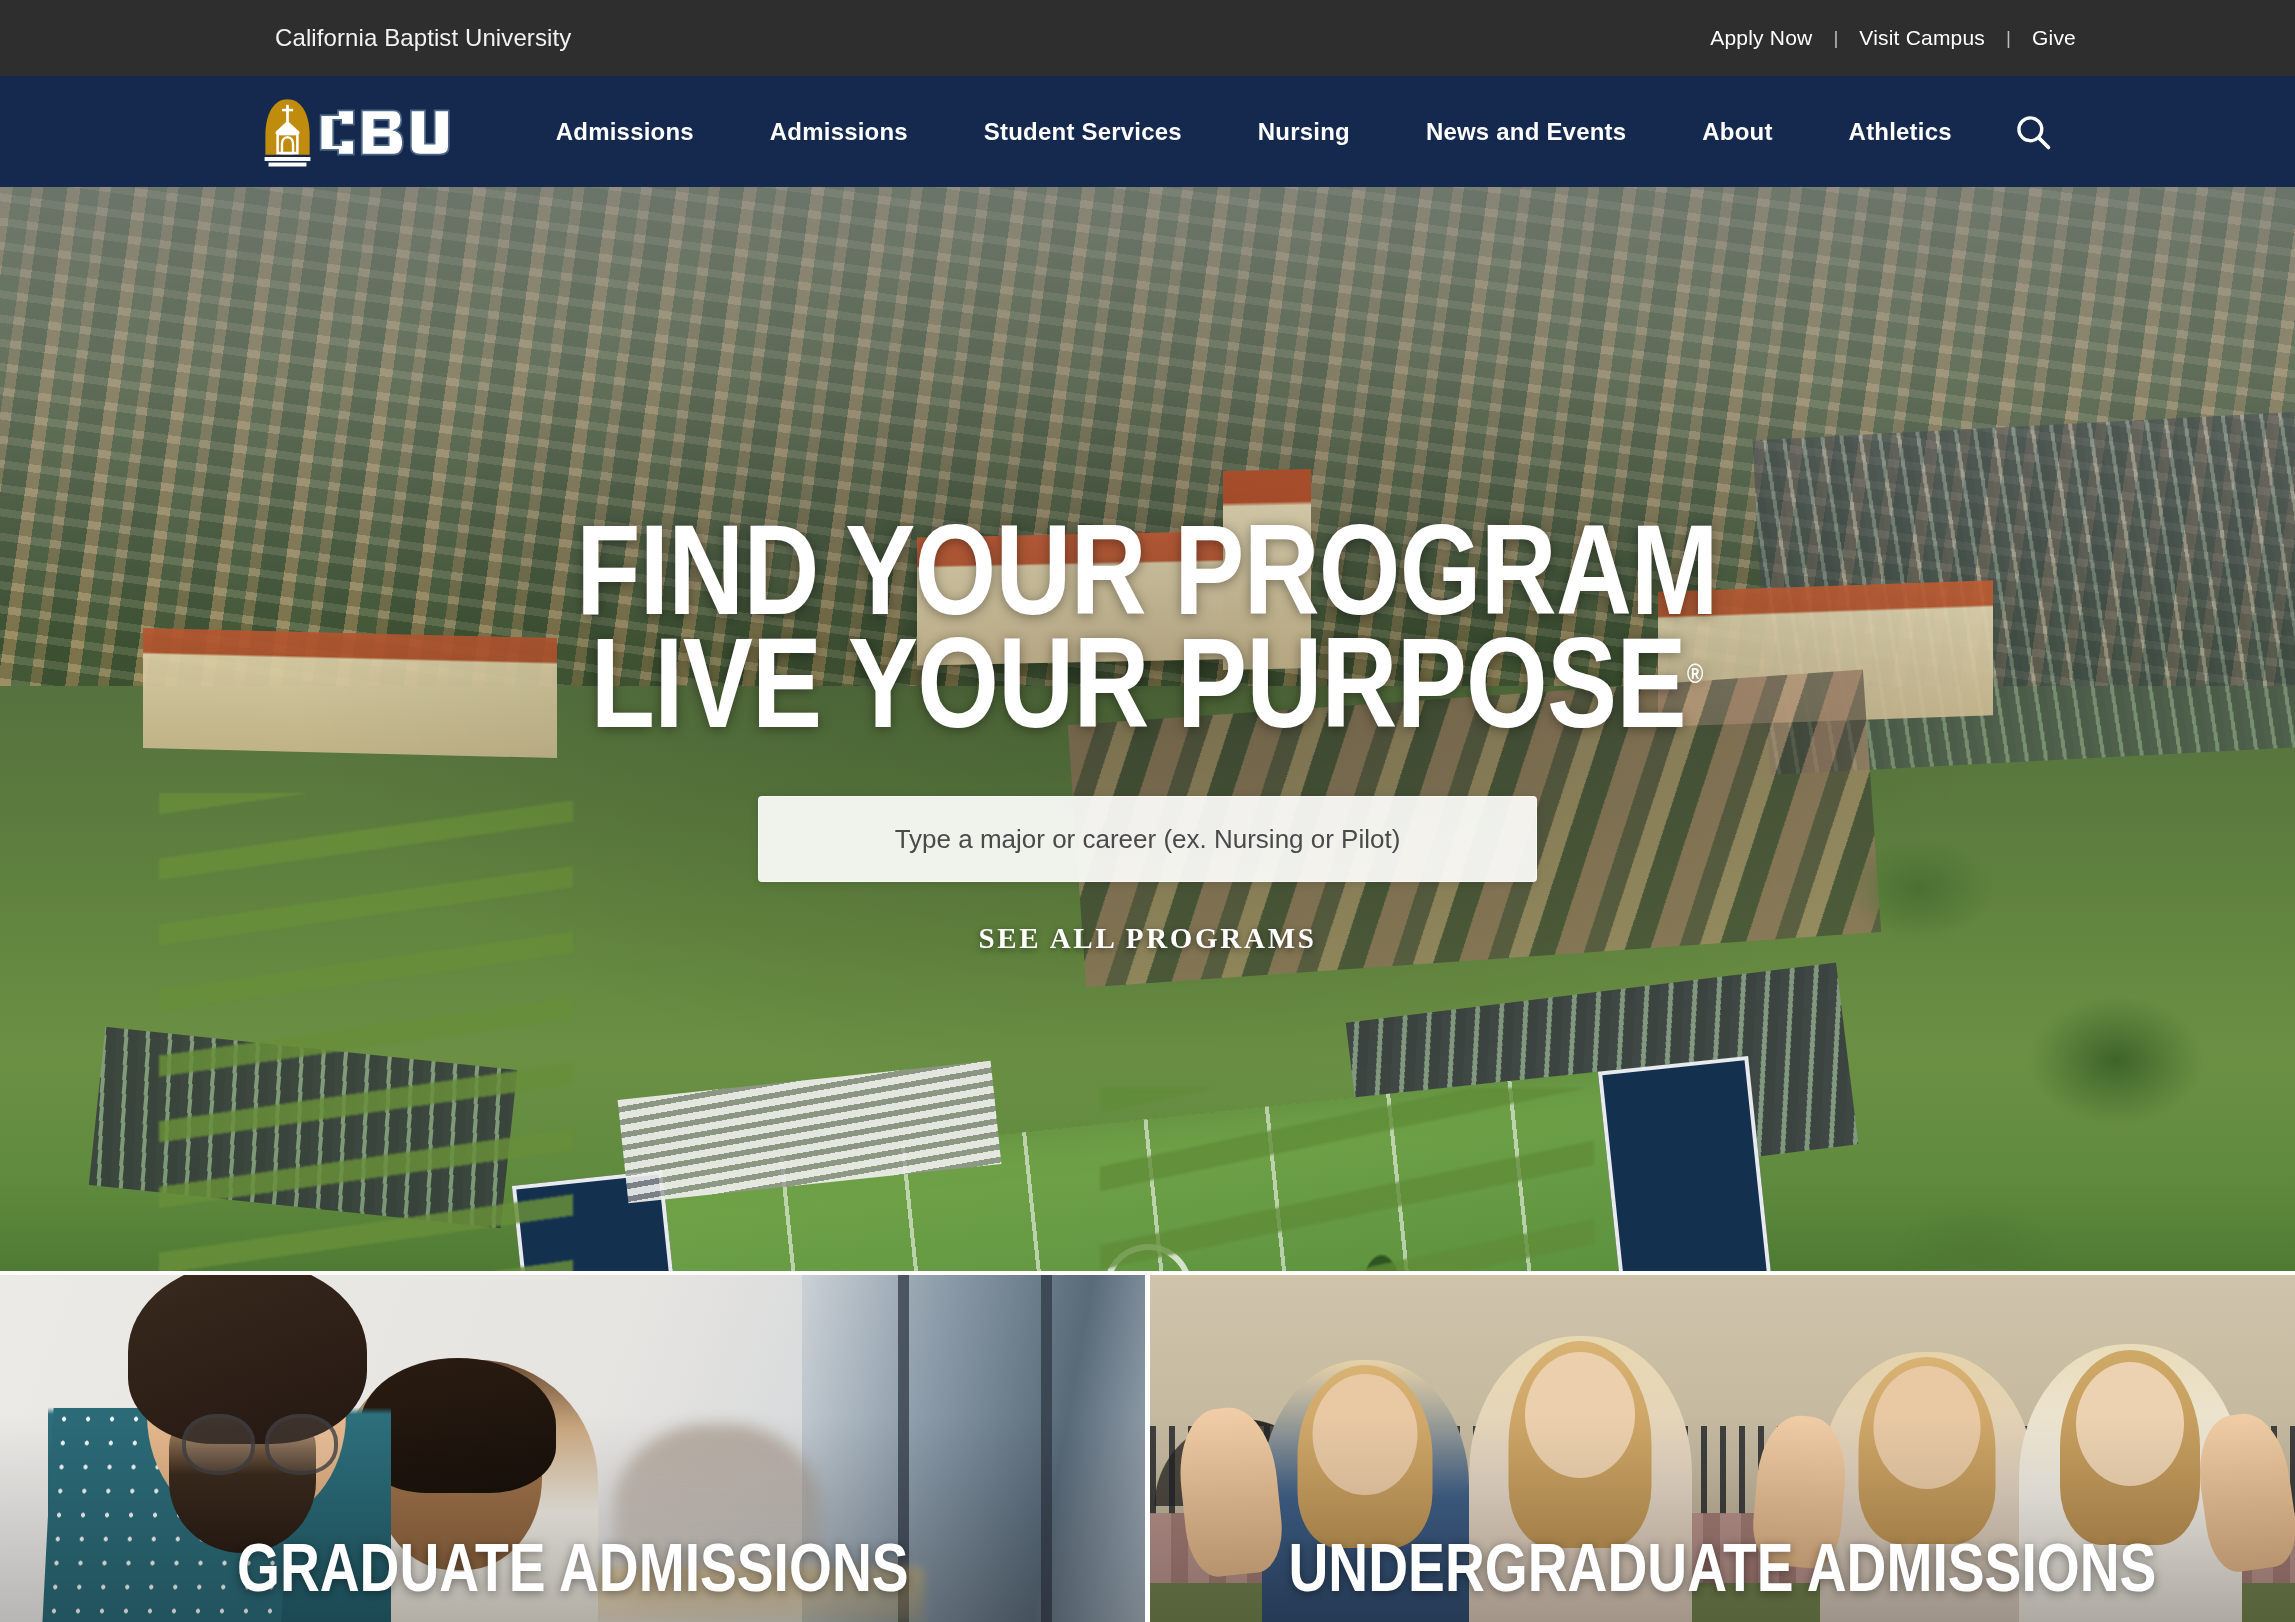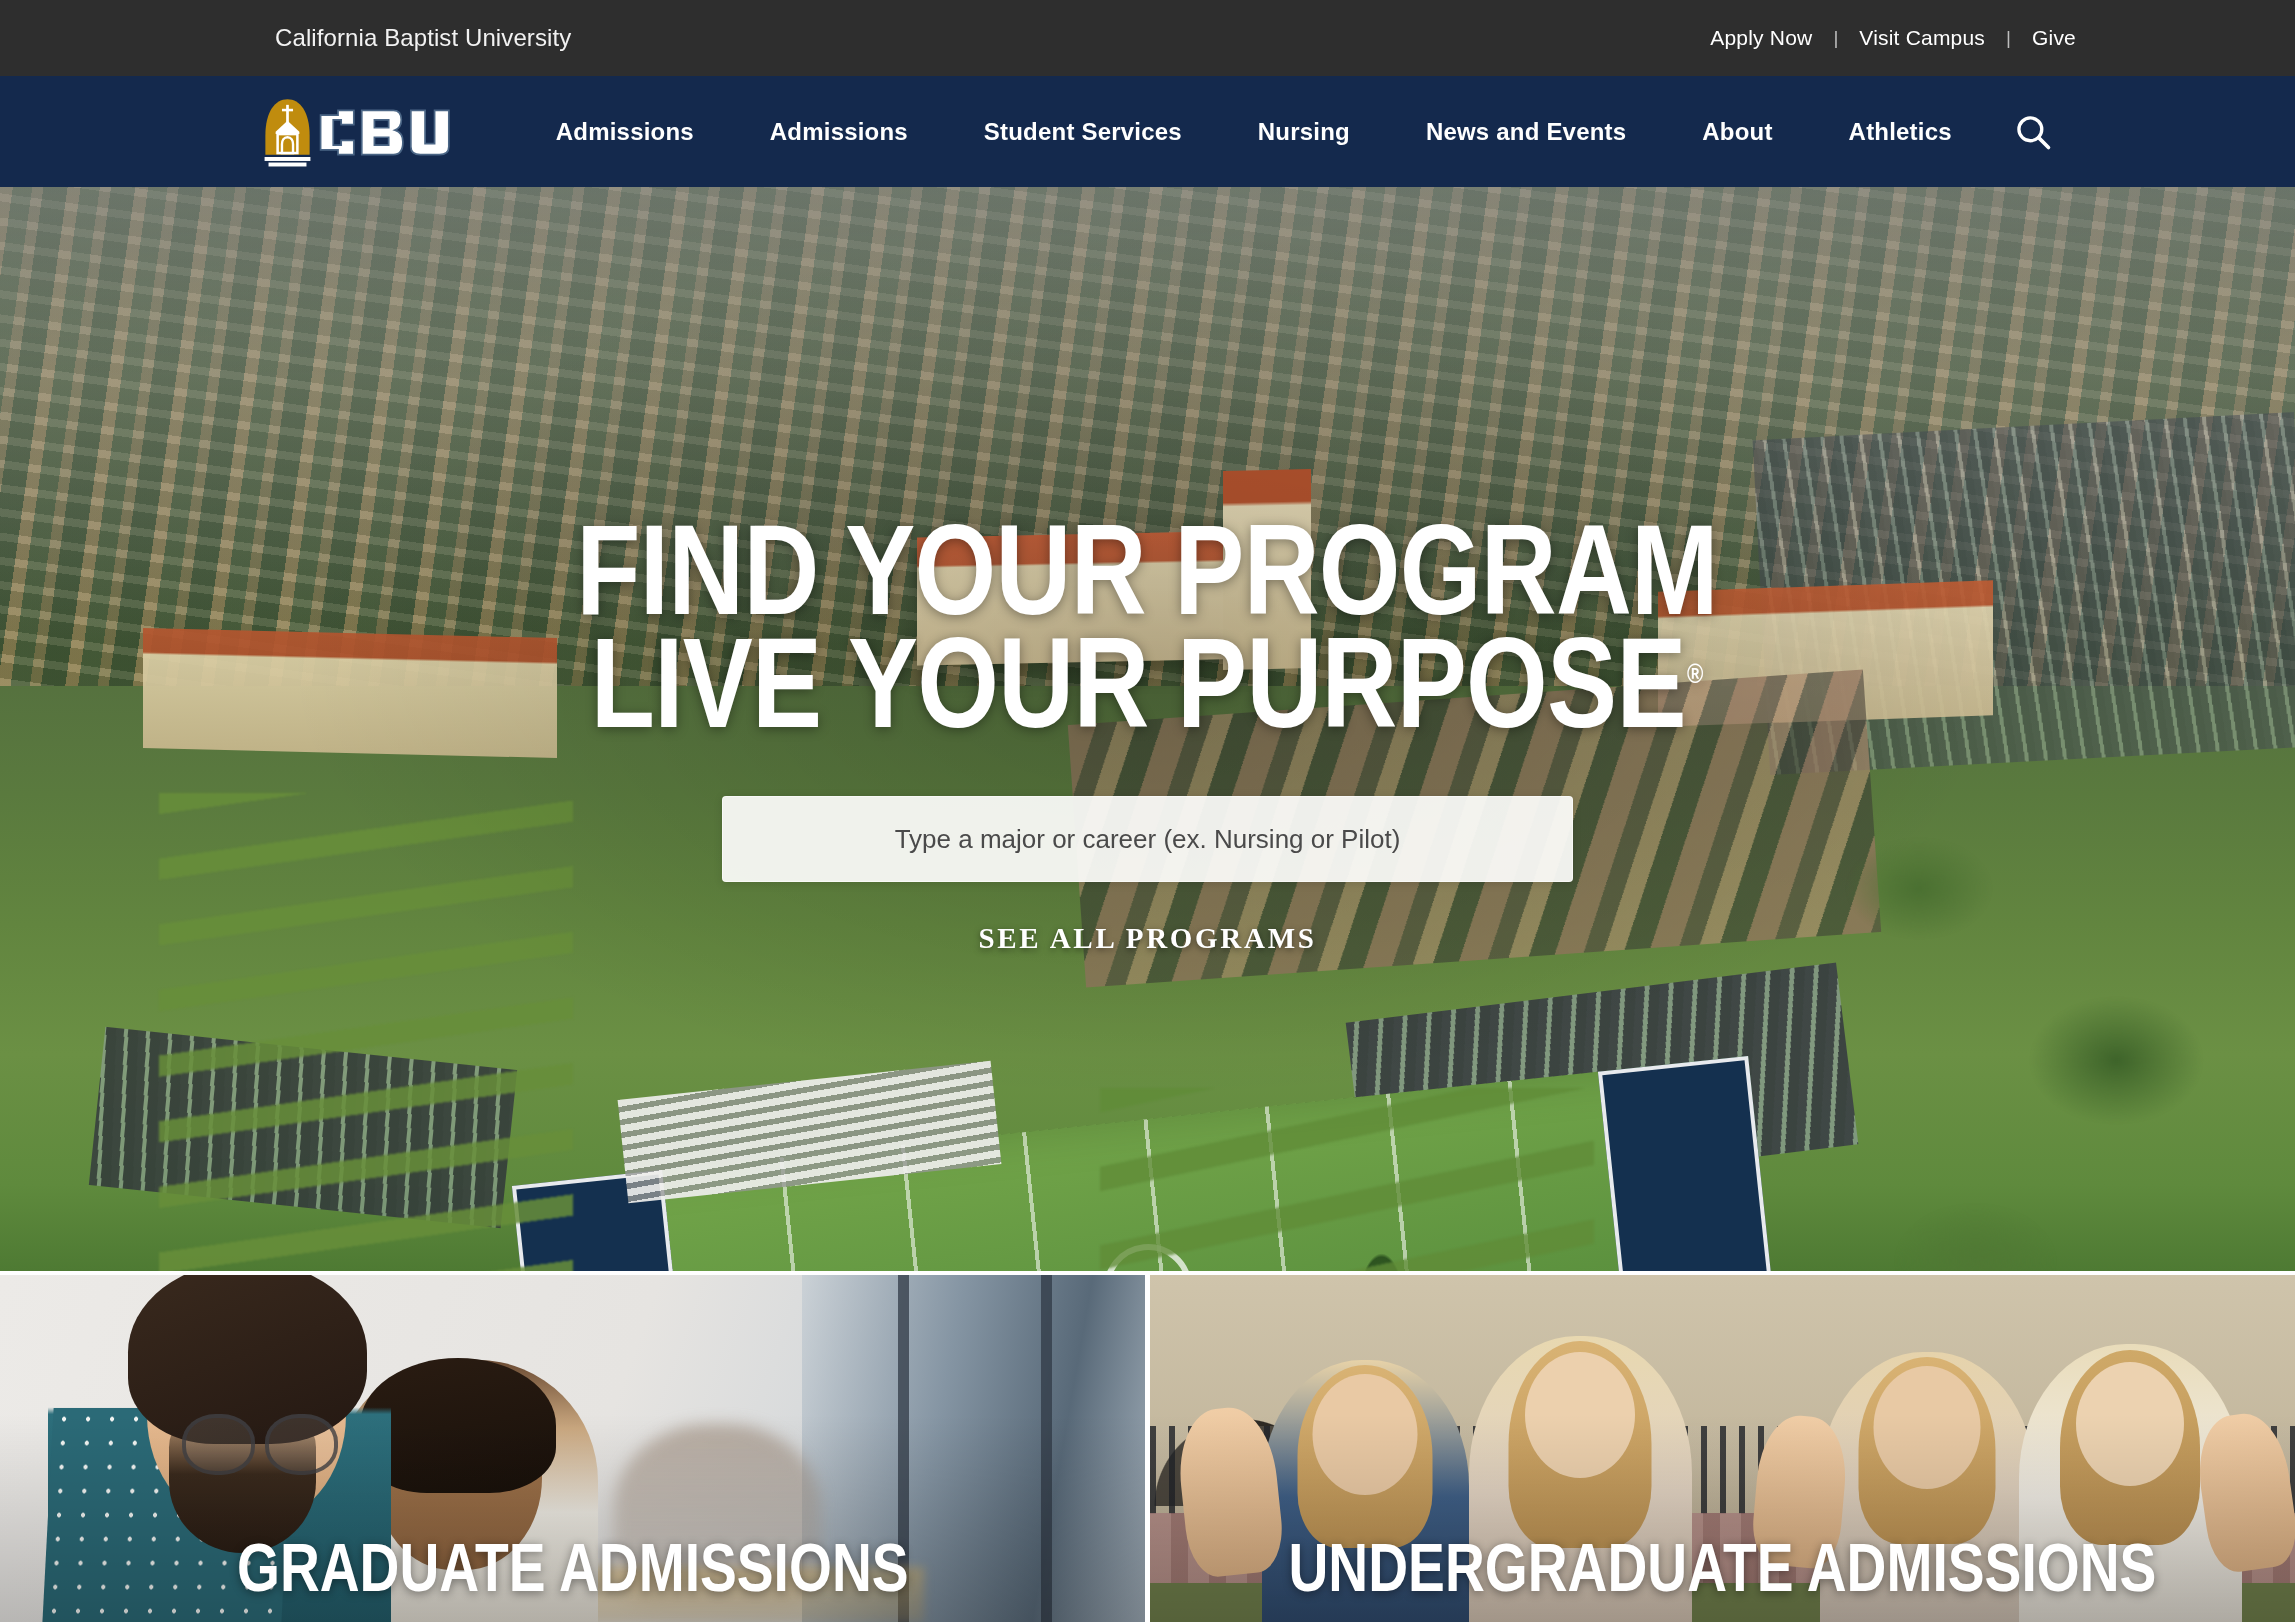--- a/index.html
+++ b/index.html
@@ -227,21 +227,21 @@
     text-shadow:0 2.4px 12.8px rgba(0,0,0,.38);
     white-space:nowrap;
   }
   .headline .ln { display:block; }
   .headline .reg {
     font-size:27px; vertical-align:super; font-weight:700;
     letter-spacing:0; margin-left:1.6px;
   }
   .hero-search {
     margin-top:57px;
-    width:851px; height:86px; border-radius:4px;
+    width:779px; height:86px; border-radius:4px;
     background:rgba(252,252,250,.93);
     border:0.8px solid rgba(255,255,255,.55);
     box-shadow:0 1.6px 8px rgba(0,0,0,.12);
     display:flex; align-items:center; justify-content:center;
   }
   .hero-search input {
     width:100%; height:100%; border:none; outline:none;
     background:transparent; text-align:center;
     font-family:"Liberation Sans", sans-serif;
     font-size:26px; color:#3a3a3a;

